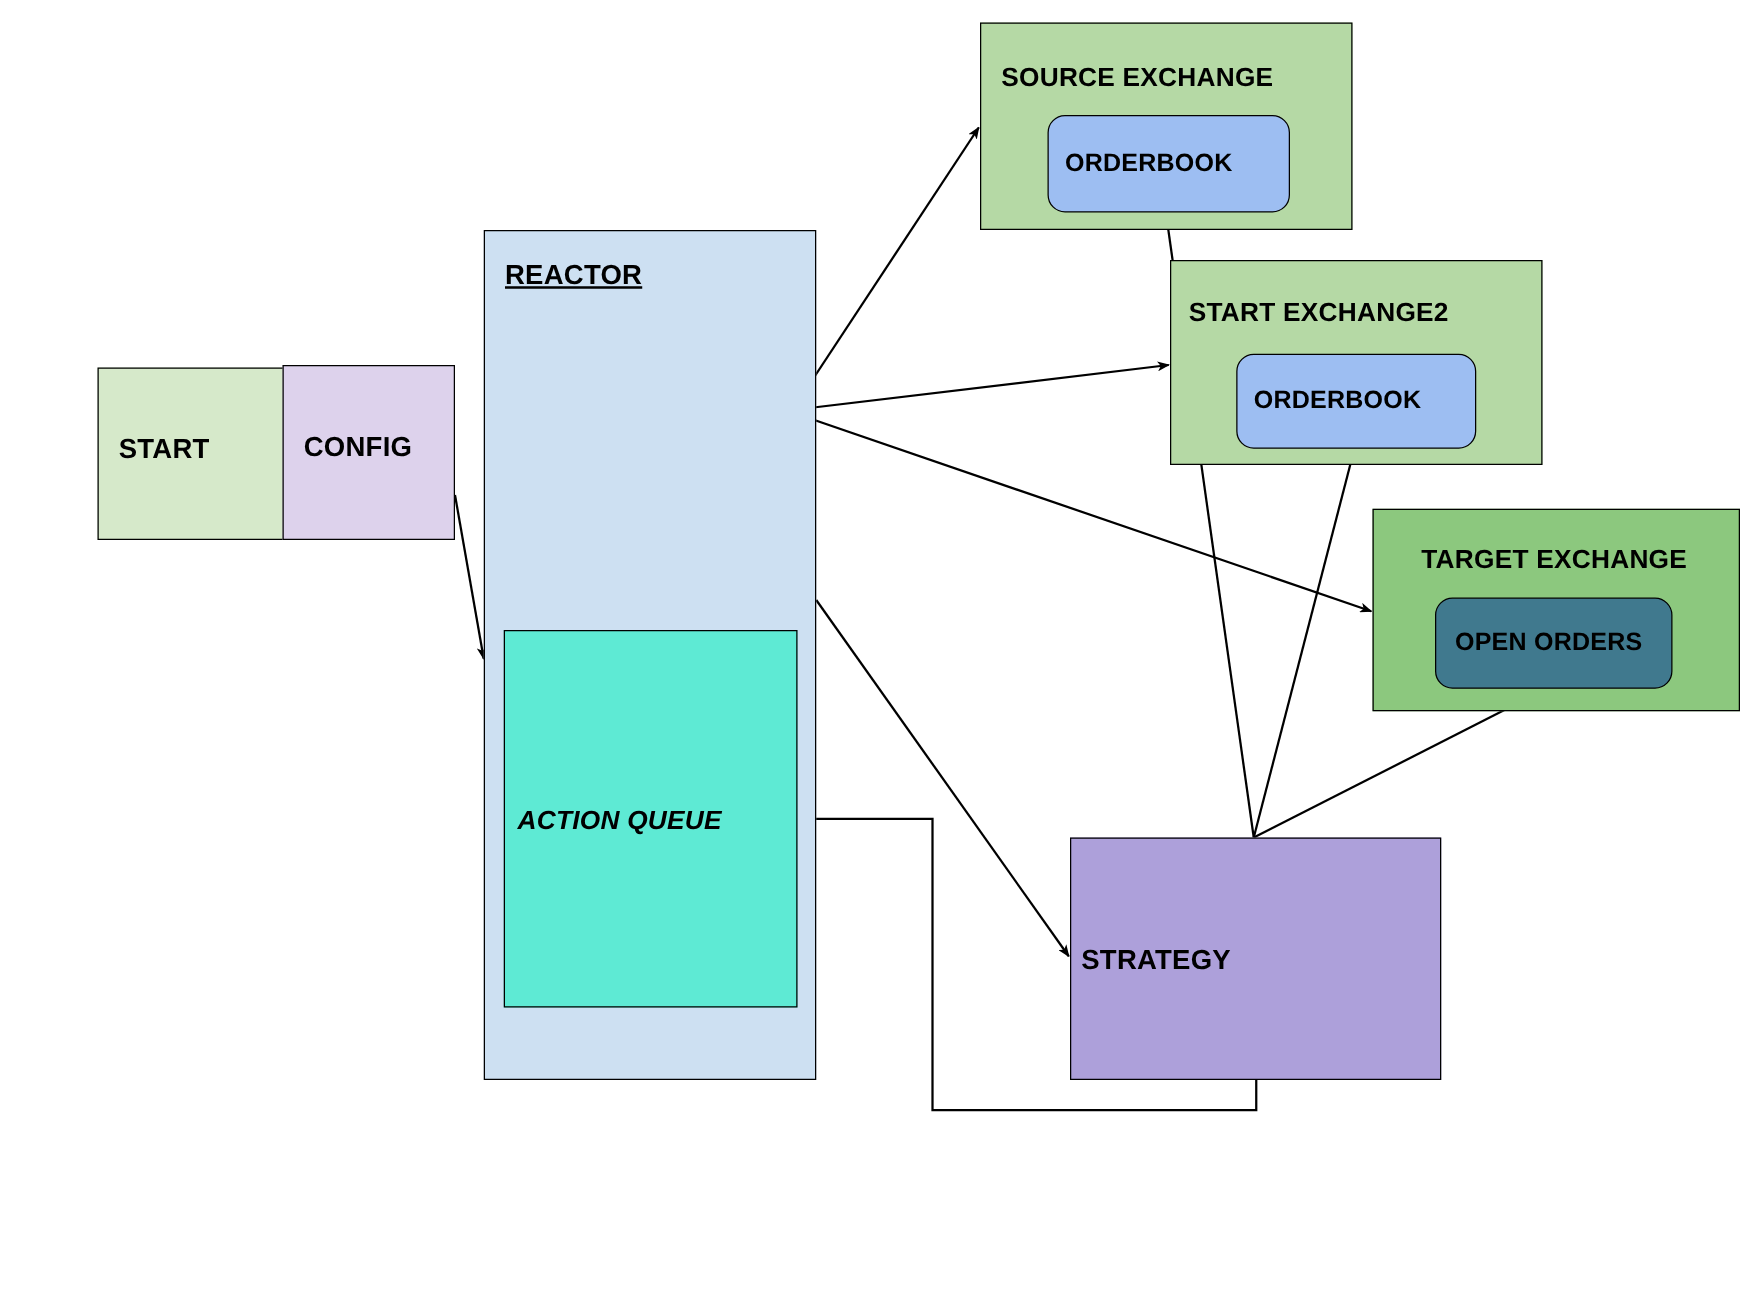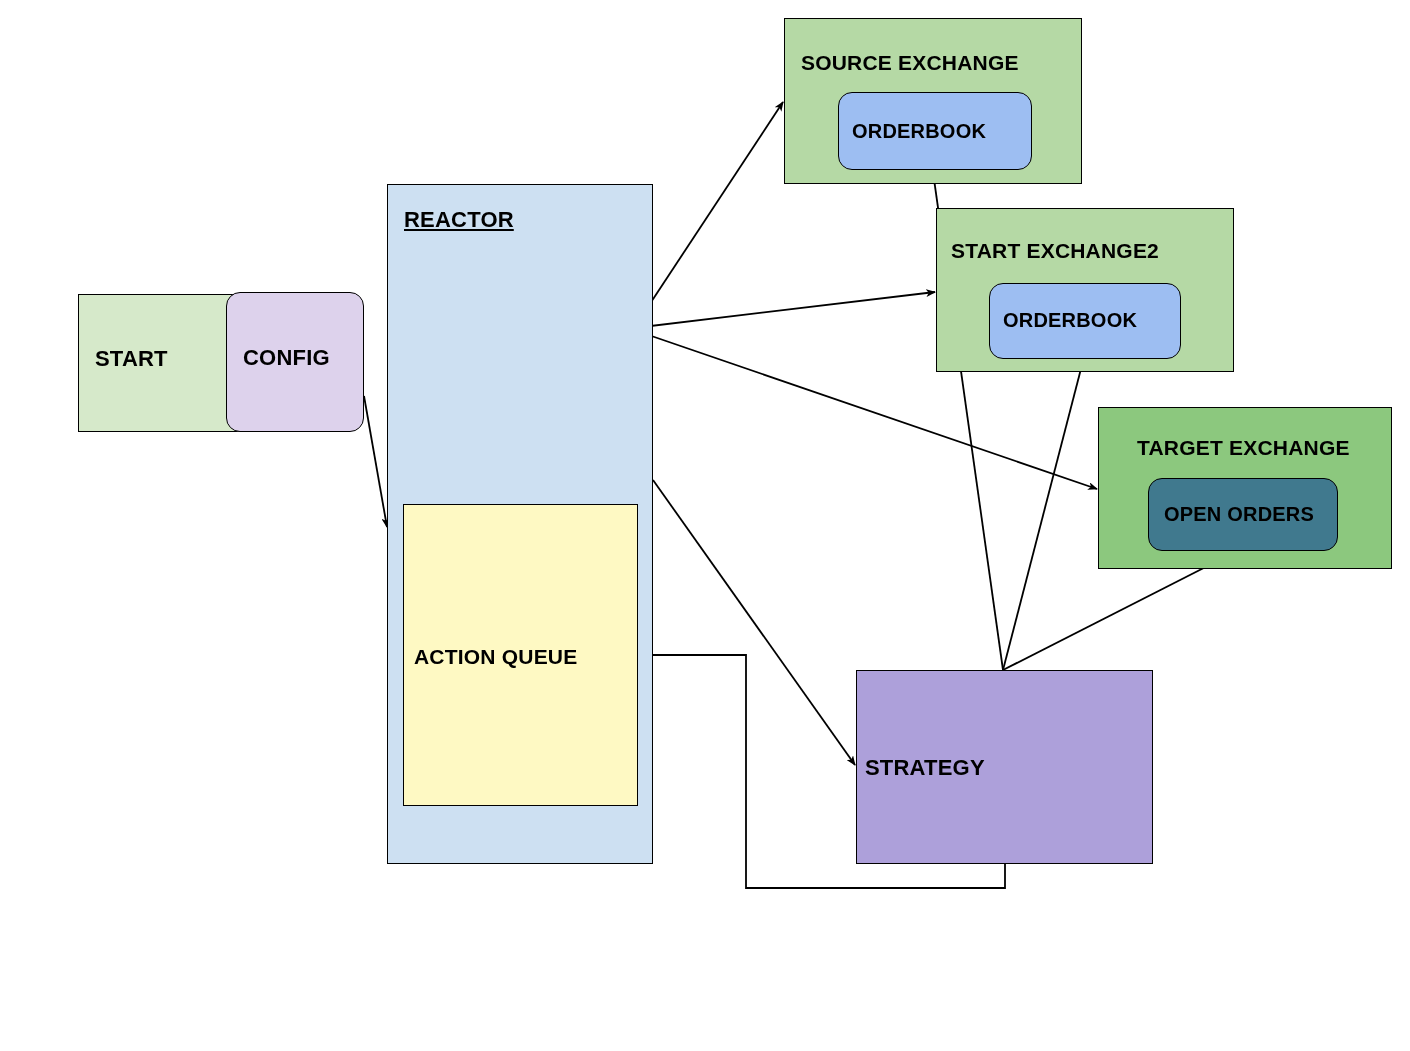--- a/index.html
+++ b/index.html
@@ -45,39 +45,39 @@
   
   .n-start {
     left: 78px;  top: 294px;  width: 166px; height: 138px;
     background: #D6E9CA;
   }
   .n-start .node-label { left: 16px; top: 51px; font-size: 22px; }
 
   .n-config {
     left: 226px; top: 292px; width: 138px; height: 140px;
     background: #DDD2EC;
-    border-radius: 14px;
   }
   .n-config .node-label { left: 16px; top: 52px; font-size: 22px; }
 
   .n-reactor {
     left: 387px; top: 184px; width: 266px; height: 680px;
     background: #CDE0F2;
   }
   .n-reactor .node-label { left: 16px; top: 22px; font-size: 22px; text-decoration: underline; }
 
   .n-dax {
     left: 406px; top: 258px; width: 228px; height: 139px;
     background: #FBD55F;
   }
   .n-dax .node-label { left: 14px; top: 18px; font-size: 22px; }
 
   .n-queue {
     left: 403px; top: 504px; width: 235px; height: 302px;
-    background: #fef9c3;
+    background: #5eead4;
+    font-style: italic;
   }
   .n-queue .node-label { left: 10px; top: 140px; font-size: 21px; }
 
   .n-srcx1 {
     left: 784px; top: 18px; width: 298px; height: 166px;
     background: #B5D9A5;
   }
   .n-srcx1 .node-label { left: 16px; top: 32px; font-size: 21px; }
 
   .n-ob1 {

